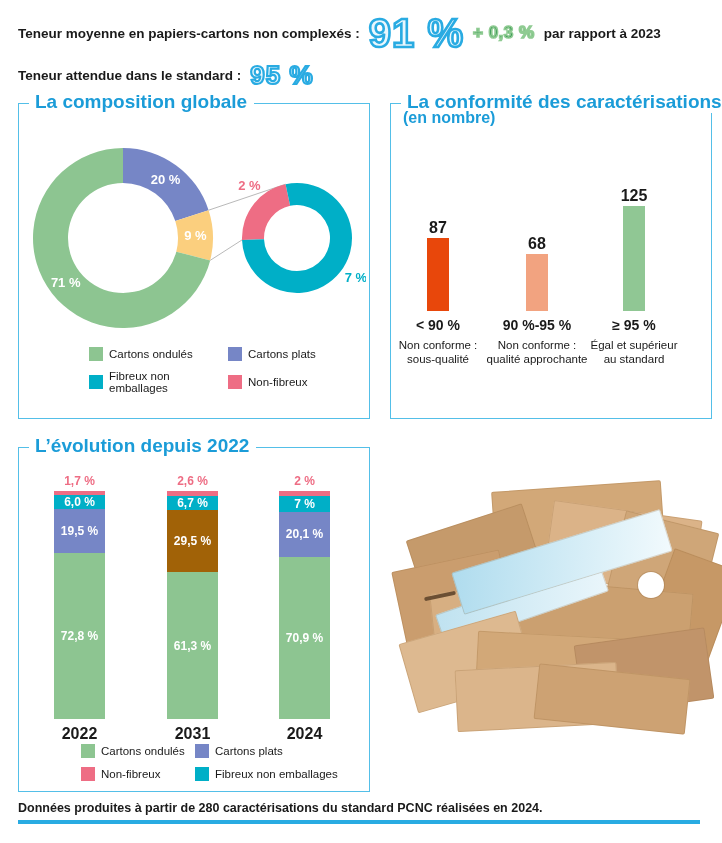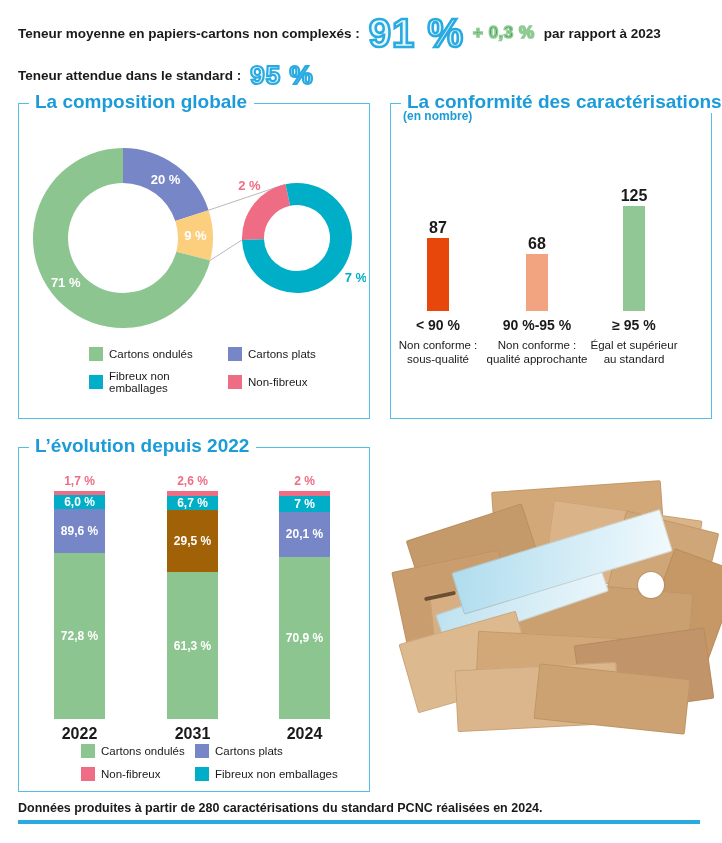--- a/index.html
+++ b/index.html
@@ -15,21 +15,21 @@
           color:#eaf7fd;-webkit-text-stroke:2.6px #29ABE2;}
   .midnum{font-size:26px;font-weight:800;letter-spacing:1px;
           color:#eaf7fd;-webkit-text-stroke:2.2px #29ABE2;}
   .deltanum{font-size:17px;font-weight:800;letter-spacing:.5px;
           color:#15803d;-webkit-text-stroke:1.7px #8FCB92;}
 
   
   .panel{position:absolute;border:1.5px solid #53BFE8;background:#fff;}
   .panel-title{position:absolute;top:-13px;left:10px;background:#fff;
                padding:0 7px 0 6px;color:#1B9CD8;font-size:19px;font-weight:700;white-space:nowrap;}
-  .panel-sub{position:absolute;top:5px;left:12px;color:#1B9CD8;font-size:12px;font-weight:700;}
+  .panel-sub{position:absolute;top:5px;left:12px;color:#1B9CD8;font-size:16px;font-weight:700;}
   #panel-composition{left:18px;top:103px;width:350px;height:314px;}
   #panel-conformity{left:390px;top:103px;width:320px;height:314px;}
   #panel-evolution{left:18px;top:447px;width:350px;height:343px;}
 
   
   .legend{position:absolute;display:grid;column-gap:0;row-gap:9px;}
   #legend-composition{left:70px;top:243px;grid-template-columns:139px auto;}
   #legend-evolution{left:62px;top:296px;grid-template-columns:114px auto;}
   .legend-item{display:flex;align-items:center;gap:6px;font-size:11.5px;color:#1a1a1a;}
   .legend-swatch{width:14px;height:14px;flex:0 0 14px;}
@@ -139,21 +139,21 @@
         </div>
       </div>
   </div>
 
   <div class="panel" id="panel-evolution">
     <span class="panel-title">L’évolution depuis 2022</span>
     <div id="evo-chart">
         <div class="evo-col" style="left: 35px; top: 43px; height: 228px;">
           <div class="evo-seg" style="height: 3.876px; background: rgb(238, 109, 132);"></div>
           <div class="evo-seg" style="height: 13.68px; background: rgb(0, 175, 199);">6,0 %</div>
-          <div class="evo-seg" style="height: 44.46px; background: rgb(118, 134, 198);">89,6 %</div>
+          <div class="evo-seg" style="height: 44.46px; background: rgb(118, 134, 198);">19,5 %</div>
           <div class="evo-seg" style="height: 165.984px; background: rgb(141, 197, 145);">72,8 %</div>
         </div>
         <div class="evo-above" style="left: 35px; top: 26px; color: rgb(238, 109, 132);">1,7 %</div>
         <div class="evo-year" style="left: 35px; top: 277px;">2022</div>
         <div class="evo-col" style="left: 148px; top: 43px; height: 228px;">
           <div class="evo-seg" style="height: 5.928px; background: rgb(238, 109, 132);"></div>
           <div class="evo-seg" style="height: 15.276px; background: rgb(0, 175, 199);">6,7 %</div>
           <div class="evo-seg" style="height: 67.26px; background: #a16207;">29,5 %</div>
           <div class="evo-seg" style="height: 160px; background: rgb(141, 197, 145);">61,3 %</div>
         </div>

